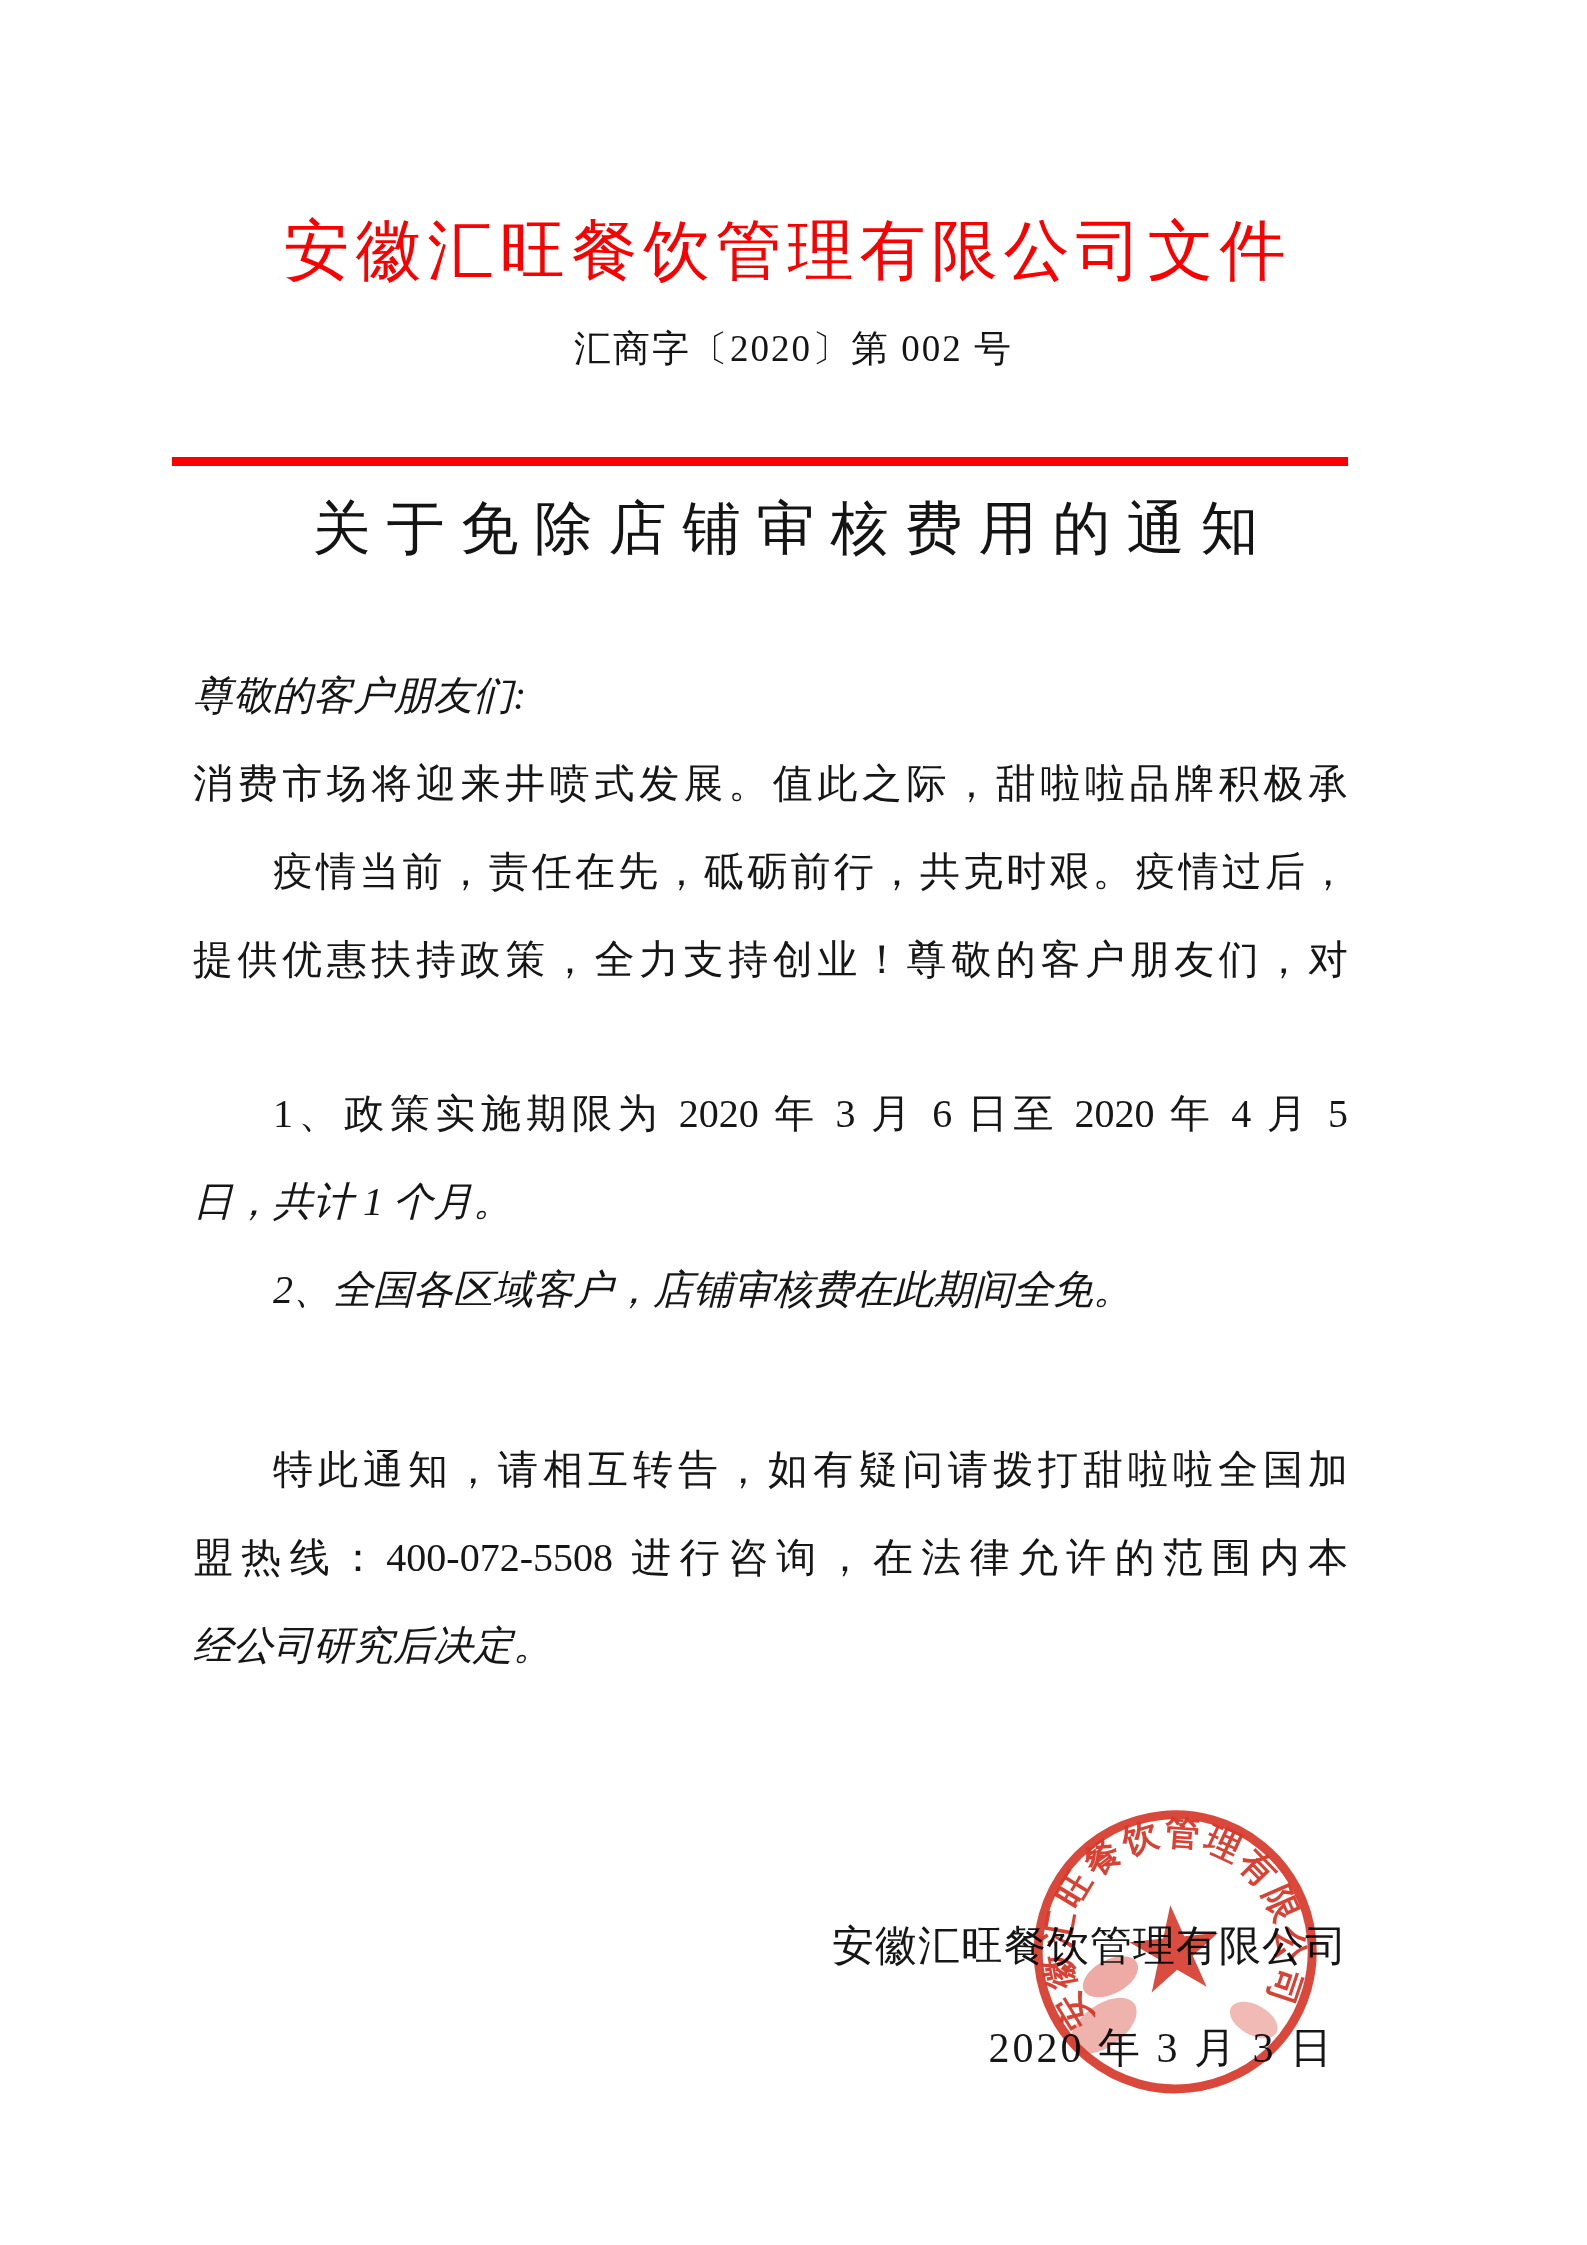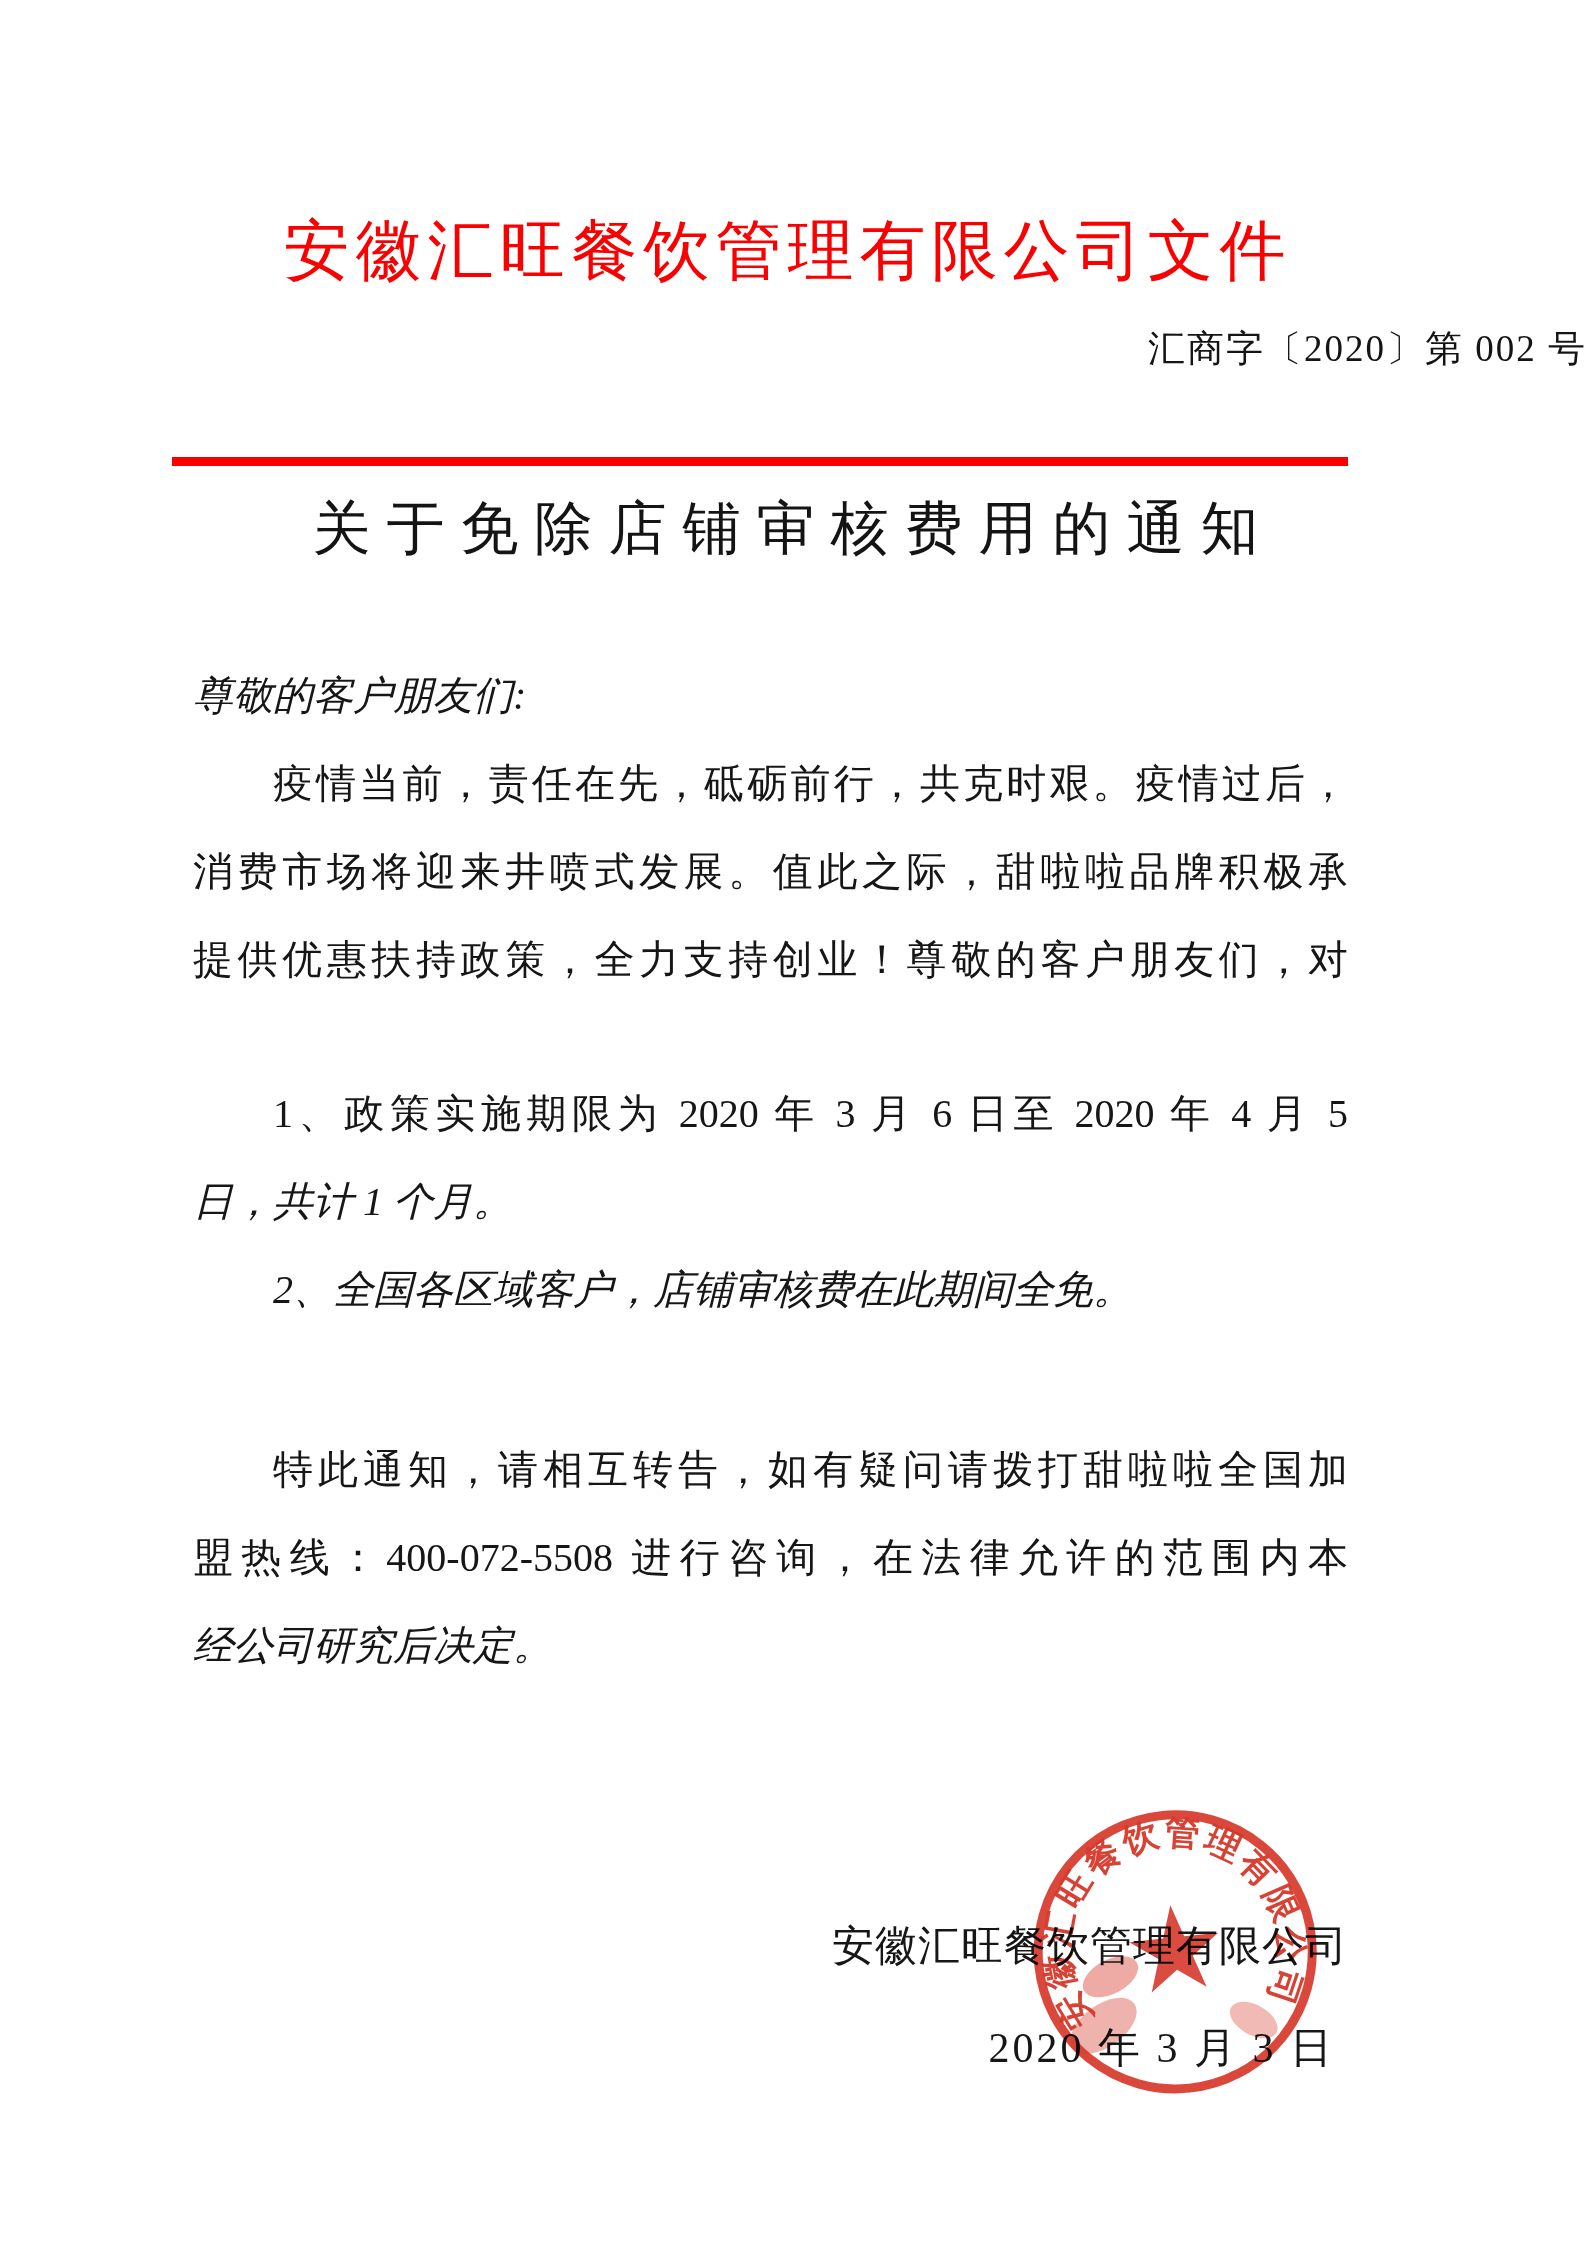--- a/index.html
+++ b/index.html
@@ -18,21 +18,21 @@
     text-align: center;
     font-size: 66px;
     letter-spacing: 6px;
     color: #fa0000;
     white-space: nowrap;
     font-weight: 400;
   }
   .doc-number {
     position: absolute;
     top: 324px; left: 0; right: 0;
-    text-align: right;
+    text-align: center;
     font-size: 37px;
     letter-spacing: 2px;
     color: #141414;
     white-space: nowrap;
   }
   .red-rule {
     position: absolute;
     top: 457px; left: 172px;
     width: 1176px; height: 9px;
     background: #fa0000;
@@ -92,22 +92,22 @@
   <div class="doc-number">汇商字〔2020〕第 002 号</div>
 
   <div class="red-rule"></div>
 
   <div class="notice-title">关于免除店铺审核费用的通知</div>
 
   <div class="body-block">
     <div class="bline last">尊敬的客户朋友们:</div>
 
     <div>
+      <div class="bline">消费市场将迎来井喷式发展。值此之际，甜啦啦品牌积极承</div>
       <div class="bline indent">疫情当前，责任在先，砥砺前行，共克时艰。疫情过后，</div>
-      <div class="bline">消费市场将迎来井喷式发展。值此之际，甜啦啦品牌积极承</div>
       <div class="bline">提供优惠扶持政策，全力支持创业！尊敬的客户朋友们，对</div>
     </div>
 
     <div class="gap-items">
       <div class="bline indent">1、政策实施期限为 2020 年 3 月 6 日至 2020 年 4 月 5</div>
       <div class="bline last">日，共计 1 个月。</div>
       <div class="bline indent last">2、全国各区域客户，店铺审核费在此期间全免。</div>
     </div>
 
     <div class="gap-closing">

